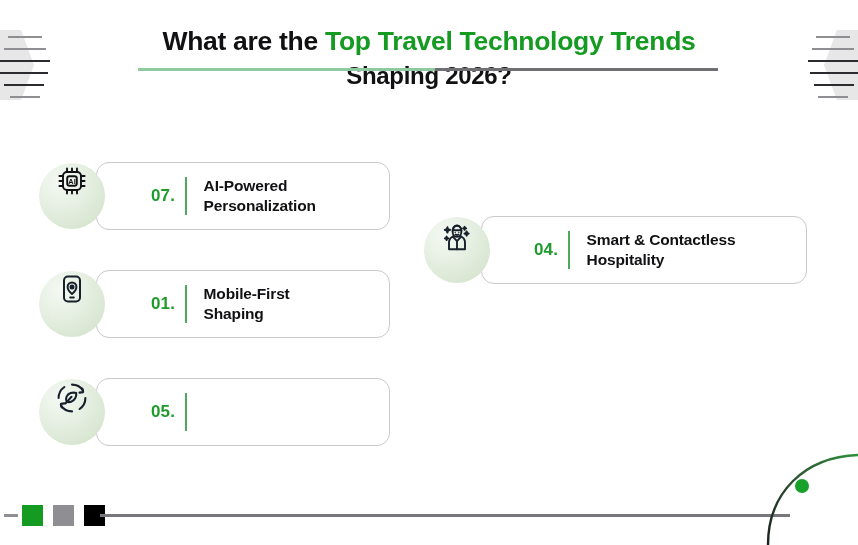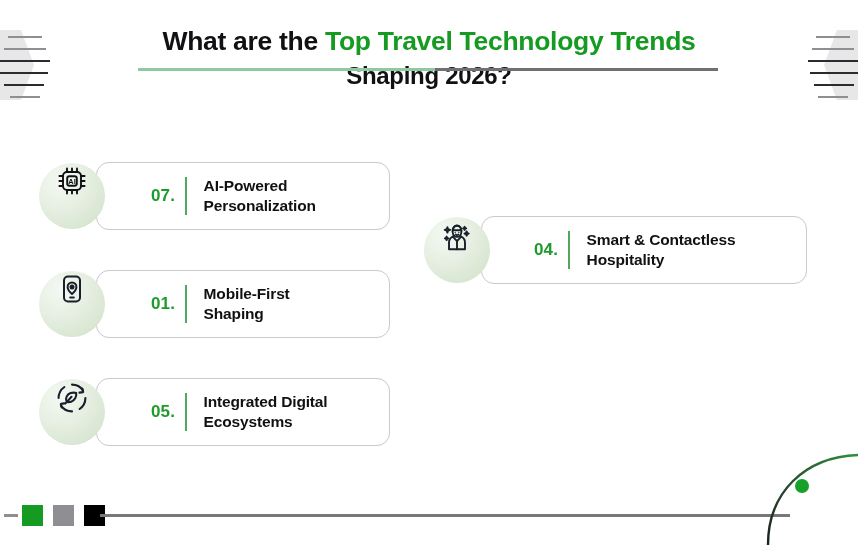--- a/index.html
+++ b/index.html
@@ -319,22 +319,20 @@
         <path d="M19 32.4a13.4 13.4 0 0 1-11-5.8"></path>
         <path d="M5.6 19a13.4 13.4 0 0 1 5.8-11"></path>
         <path d="M29.3 9.5l.9 3.6-3.7.5"></path>
         <path d="M8.7 28.5l-.9-3.6 3.7-.5"></path>
         <path d="M13.6 22.6c-1.6-3.2.3-7.2 4-8.5 1.8-.6 4-.6 5.6-.2.2 1.7-.1 3.8-1 5.4-1.9 3.4-6 4.5-8.6 3.3z"></path>
         <path d="M12.6 24.4l5.9-6.6"></path>
       </svg>
     </div>
     <div class="card-num">05.</div>
     <div class="card-sep"></div>
-    <div class="card-text">Integrated Digital
-Ecosystems</div>
   </div>
 
   <div class="card c4">
     <div class="card-icon">
       <svg width="40" height="40" viewBox="0 0 40 40" fill="none" stroke="#17202b" stroke-width="1.9" stroke-linecap="round" stroke-linejoin="round">
         <path d="M15.6 14.5c0-3.3 1.9-5.8 4.4-5.8s4.4 2.5 4.4 5.8c0 3.2-2 5.4-4.4 5.4s-4.4-2.2-4.4-5.4z"></path>
         <path d="M15.6 13.8c0-2.9 1.8-5.3 4.4-5.3s4.4 2.4 4.4 5.3"></path>
         <path d="M16.2 12.9c1.5.5 6.1.5 7.6 0"></path>
         <circle cx="18.2" cy="15.2" r="0.75" fill="#17202b" stroke="none"></circle>
         <circle cx="21.8" cy="15.2" r="0.75" fill="#17202b" stroke="none"></circle>

